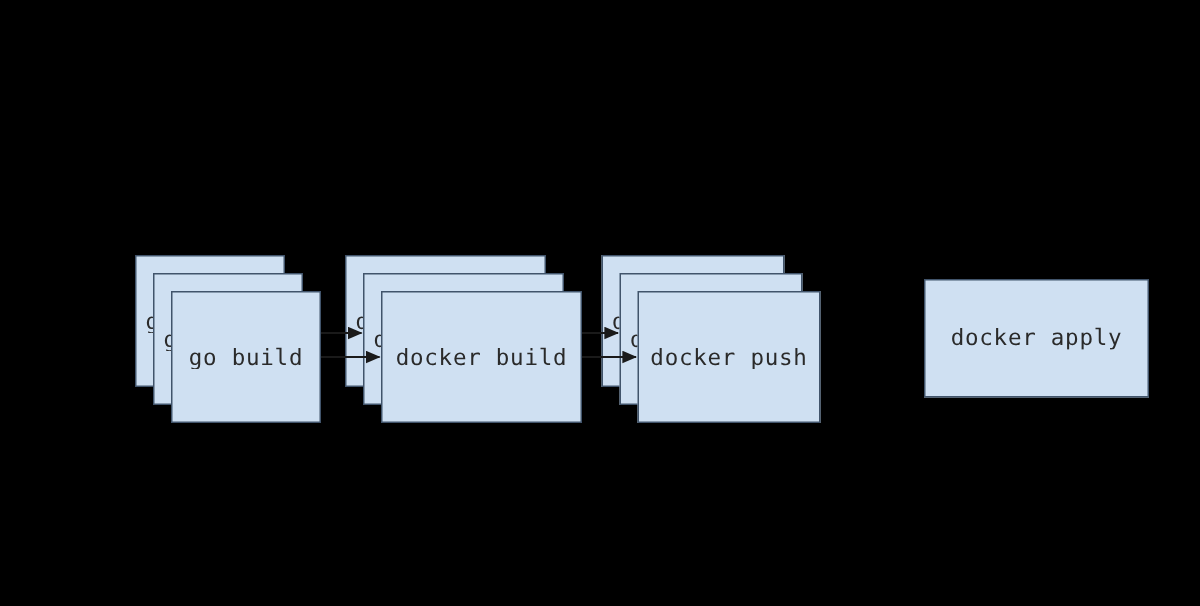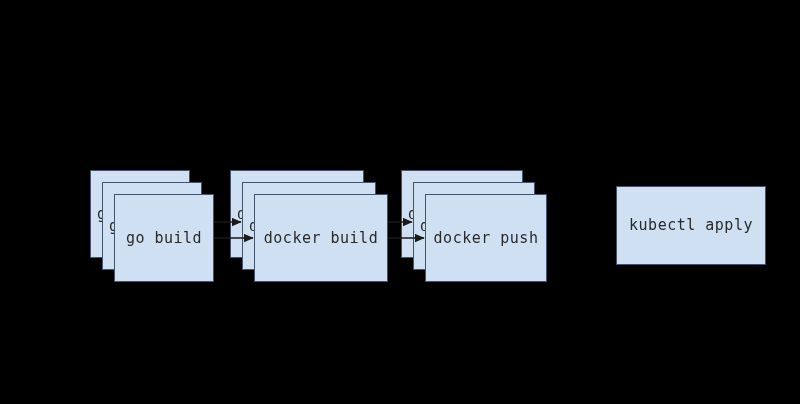--- a/index.html
+++ b/index.html
@@ -97,17 +97,17 @@
       <div class="node-box stack-back" style="left: 375px; top: 170px; width: 122px; height: 88px; background: rgb(207, 224, 242); border-color: rgb(65, 84, 107); z-index: 30;">
         <span class="node-label" style="color: rgb(42, 42, 42);">docker push</span>
       </div>
       <div class="node-box stack-back" style="left: 387px; top: 182px; width: 122px; height: 88px; background: rgb(207, 224, 242); border-color: rgb(65, 84, 107); z-index: 31;">
         <span class="node-label" style="color: rgb(42, 42, 42);">docker push</span>
       </div>
       <div class="node-box stack-front" style="left: 399px; top: 194px; width: 122px; height: 88px; background: rgb(207, 224, 242); border-color: rgb(65, 84, 107); z-index: 332;">
         <span class="node-label" style="color: rgb(42, 42, 42);">docker push</span>
       </div>
       <div class="node-box stack-front" style="left: 590px; top: 186px; width: 150px; height: 79px; background: rgb(207, 224, 242); border-color: rgb(65, 84, 107); z-index: 340;">
-        <span class="node-label" style="color: rgb(42, 42, 42);">kubectl apply</span>
+        <span class="node-label" style="color: rgb(42, 42, 42);">docker apply</span>
       </div>
     </div>
 
 </div>
 
 </body></html>

